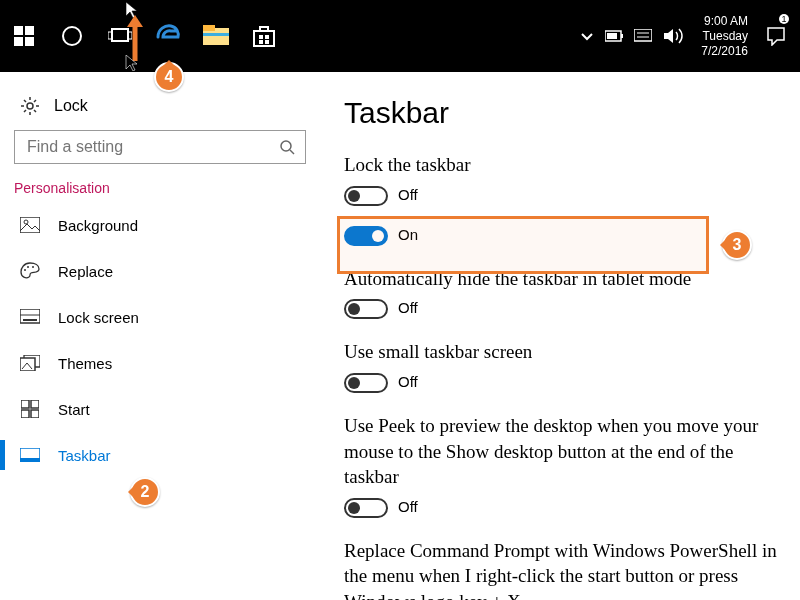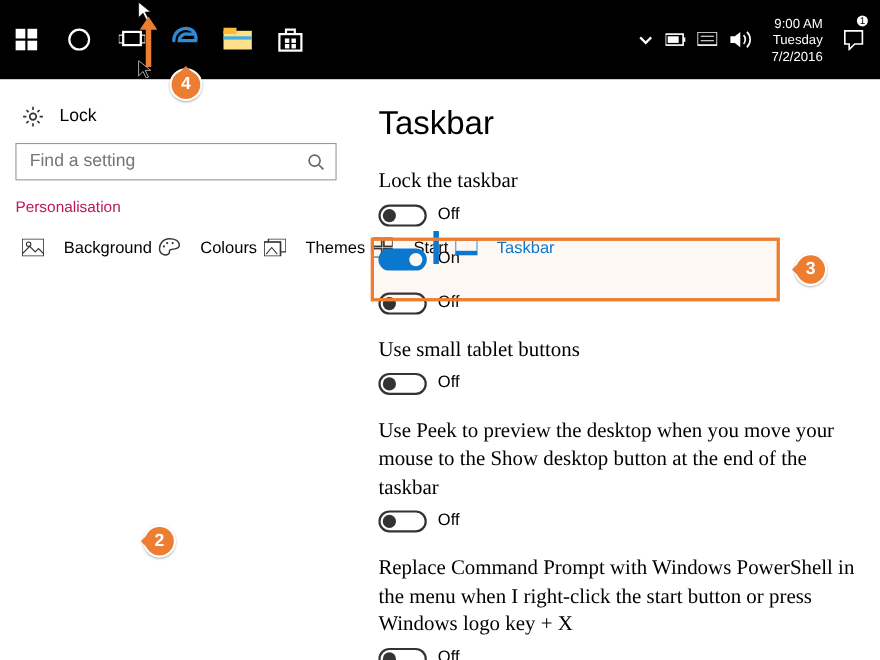--- a/index.html
+++ b/index.html
@@ -18,21 +18,21 @@
   .callout { position:absolute; background:#ed7d31; color:#fff; font-weight:600; border:2px solid #fff; border-radius:50%; width:30px; height:30px; display:flex; align-items:center; justify-content:center; font-size:16px; box-shadow:0 1px 2px rgba(0,0,0,.3); }
   .callout.tail-left::before { content:""; position:absolute; left:-11px; top:50%; transform:translateY(-50%); border:7px solid transparent; border-right-color:#ed7d31; }
   .callout.tail-top::before { content:""; position:absolute; top:-11px; left:50%; transform:translateX(-50%); border:7px solid transparent; border-bottom-color:#ed7d31; }
   
   .body { display:flex; height:528px; width:100%; }
   .sidebar { width:320px; padding:20px 14px 0 14px; }
   .home-row { display:flex; align-items:center; gap:14px; font-size:16px; padding:4px 6px 14px 6px; }
   .search { display:flex; align-items:center; border:1px solid #999; height:34px; padding:0 10px; }
   .search input { border:none; outline:none; flex:1; font-size:16px; background:transparent; }
   .cat { color:#be185d; font-size:14px; padding:16px 2px 6px 0; }
-  .navlist { display:flex; }
+  .navlist { display:flex; flex-direction:column; }
   .navitem { display:flex; align-items:center; gap:18px; height:46px; padding-left:6px; font-size:15px; position:relative; }
   .navitem .ic { width:20px; display:flex; align-items:center; justify-content:center; }
   .navitem.active { color:#0078d7; }
   .navitem.active::before { content:""; position:absolute; left:-14px; top:8px; bottom:8px; width:5px; background:#0078d7; }
   
   .content { flex:1; padding:24px 18px 0 24px; }
   h1 { font-size:30px; font-weight:400; margin:0 0 22px 0; }
   .opt { margin-bottom:20px; }
   .opt-label { font-size:19px; margin-bottom:8px; line-height:1.35;font-family:Liberation Serif, serif; }
   .toggle-row { display:flex; gap:10px; }
@@ -177,21 +177,31 @@
       </div>
       <div class="navitem">
         <span class="ic">
             <svg width="20" height="18" viewBox="0 0 20 18">
               <path d="M10 1 C4 1 1 6 1 10 C1 15 6 17 9 15 C11 14 9 12 11 11 C14 10 19 11 19 7 C19 3 15 1 10 1 Z" fill="none" stroke="#333" stroke-width="1.3"></path>
               <circle cx="5" cy="8" r="1" fill="#333"></circle>
               <circle cx="8" cy="5" r="1" fill="#333"></circle>
               <circle cx="13" cy="5" r="1" fill="#333"></circle>
             </svg>
           </span>
-        <span>Colours</span>
+        <span>Replace</span>
+      </div>
+      <div class="navitem">
+        <span class="ic">
+            <svg width="20" height="16" viewBox="0 0 20 16">
+              <rect x="0" y="0" width="20" height="14" fill="none" stroke="#333" stroke-width="1.5"></rect>
+              <rect x="3" y="10" width="14" height="2" fill="#333"></rect>
+              <line x1="0" y1="6" x2="20" y2="6" stroke="#333"></line>
+            </svg>
+          </span>
+        <span>Lock screen</span>
       </div>
       <div class="navitem">
         <span class="ic">
             <svg width="20" height="16" viewBox="0 0 20 16">
               <rect x="0" y="3" width="15" height="13" fill="none" stroke="#333" stroke-width="1.5"></rect>
               <path d="M4 3 L4 0 L20 0 L20 12 L15 12" fill="none" stroke="#333" stroke-width="1.3"></path>
               <path d="M2 14 L7 8 L12 14" fill="none" stroke="#333"></path>
             </svg>
           </span>
         <span>Themes</span>
@@ -235,30 +245,31 @@
     <div class="opt">
       <div class="toggle-row">
         <div class="toggle on">
             <div class="knob"></div>
           </div>
         <span class="toggle-text">On</span>
       </div>
     </div>
 
     <div class="opt">
-      <div class="toggle-row">
-        <div class="toggle">
-            <div class="knob"></div>
-          </div>
-        <span class="toggle-text">Off</span>
-      </div>
-    </div>
-
-    <div class="opt">
-      <div class="opt-label">Use small tablet buttons</div>
+      <div class="opt-label">Automatically hide the taskbar in tablet mode</div>
+      <div class="toggle-row">
+        <div class="toggle">
+            <div class="knob"></div>
+          </div>
+        <span class="toggle-text">Off</span>
+      </div>
+    </div>
+
+    <div class="opt">
+      <div class="opt-label">Use small taskbar screen</div>
       <div class="toggle-row">
         <div class="toggle">
             <div class="knob"></div>
           </div>
         <span class="toggle-text">Off</span>
       </div>
     </div>
 
     <div class="opt">
       <div class="opt-label">Use Peek to preview the desktop when you move your mouse to the Show desktop button at the end of the taskbar</div>

